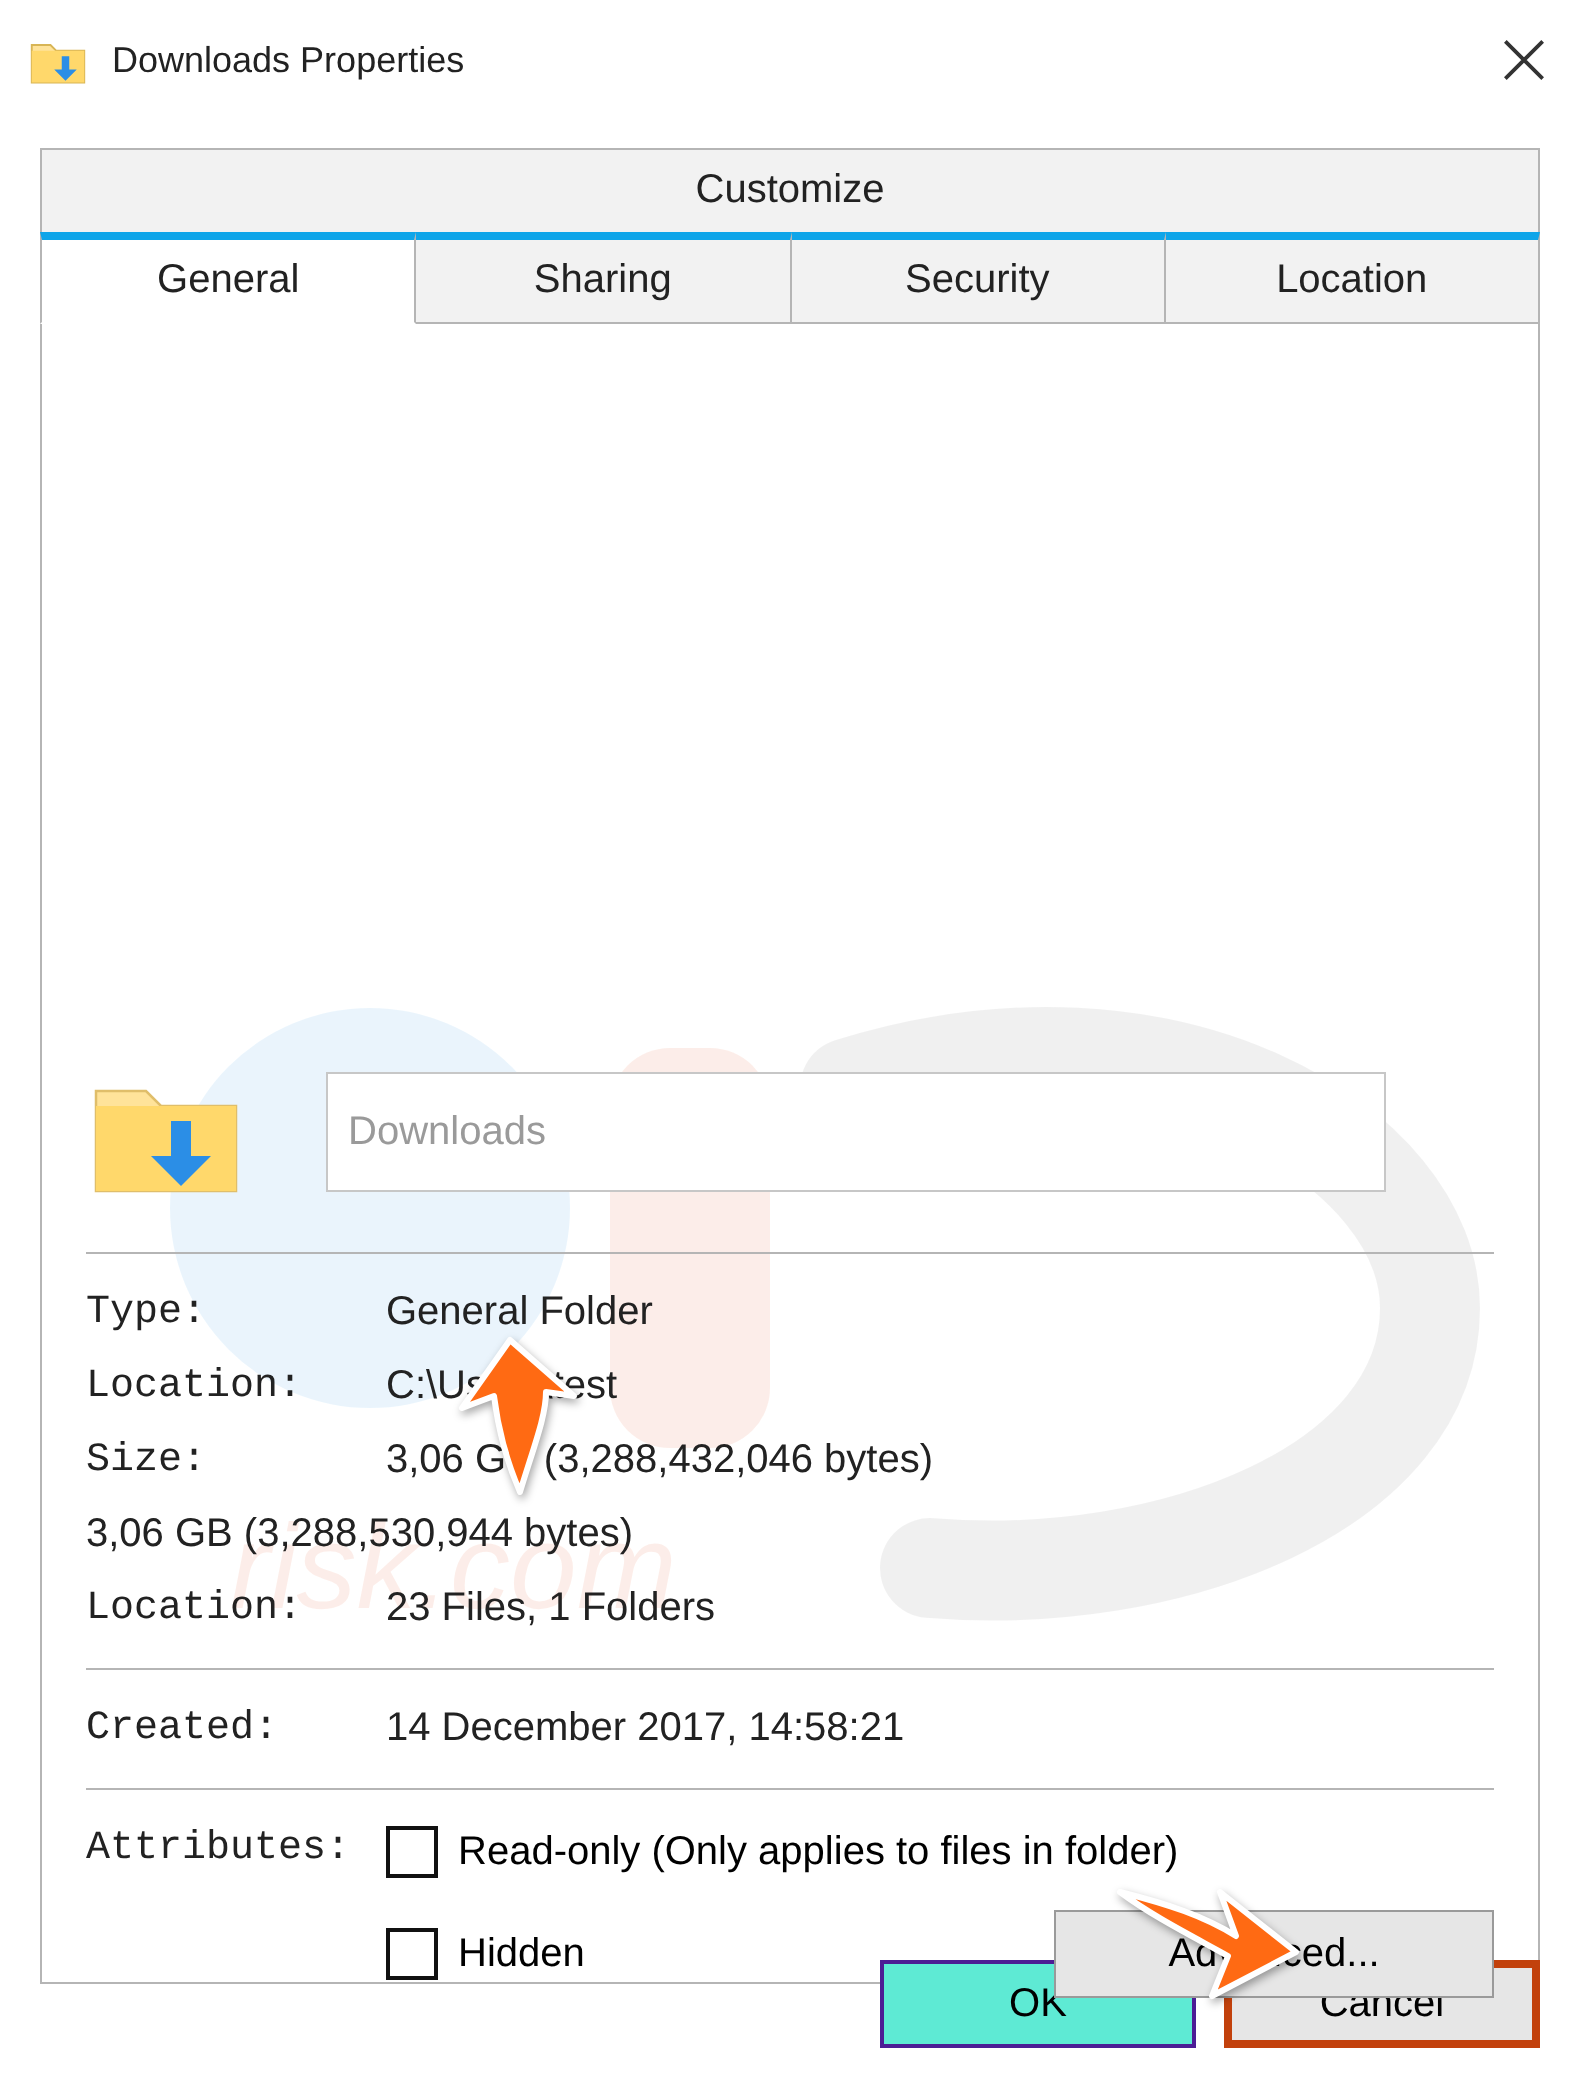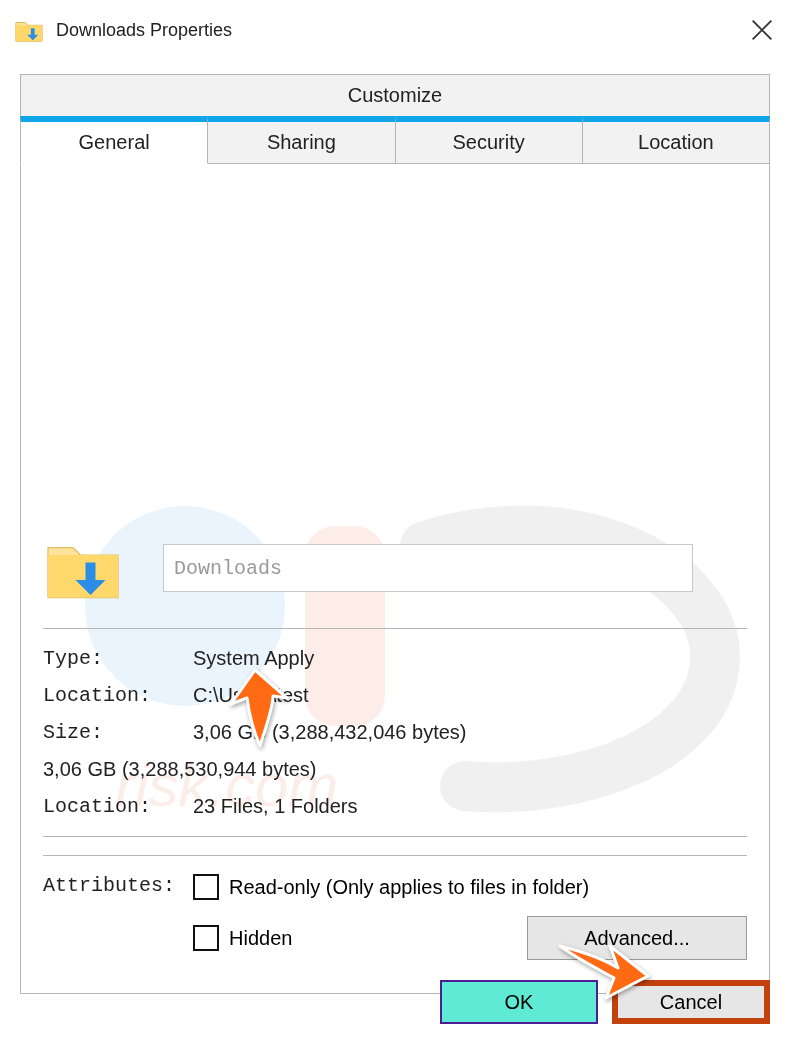--- a/index.html
+++ b/index.html
@@ -42,47 +42,46 @@
     cursor: pointer;
     position: relative;
   }
   .tabs-row.top .tab { border-bottom: none; }
   .tabs-row.bottom .tab.active {
     background: #fff;
     border-bottom: 1px solid #fff;
     z-index: 2;
   }
   .tabs-row.bottom { position: relative; top: 0; }
-  .tabs-row.bottom .tab { border-top: 6px solid #0ea5e9; }
+  .tabs-row.bottom .tab { border-top: 4px solid #0ea5e9; }
   .tabs-row.bottom .tab:not(:first-child) { border-left: none; }
   .tabs-row.top .tab:not(:first-child) { border-left: none; text-align: center; }
 
   .panel {
     border: 1px solid #b5b5b5;
     border-top: none;
     margin: 0 20px;
     padding: 22px 22px 10px 22px;
     background: #fff;
     position: relative;
     height: 830px;
   }
 
   .row { display: flex; align-items: flex-start; margin-bottom: 14px; }
   .lbl { width: 150px; color: #222; font-family: Liberation Mono, monospace; }
   .val { color: #222; }
 
   .name-input {
     width: 530px;
-    height: 48px;
+    height: 60px;
     border: 1px solid #c7c7c7;
     background: #fff;
     padding: 8px 10px;
     font-size: 20px;
     color: #9a9a9a;
-    font-family: Liberation Mono, monospace;
   }
 
   .big-icon { width: 80px; height: 80px; margin-right: 40px; margin-top:4px; }
 
   .hr { border: none; border-top: 1px solid #b5b5b5; margin: 18px 0; }
 
   .attr-row { display:flex; align-items:center; margin-bottom: 16px; }
   .chk {
     width: 26px; height: 26px;
     border: 2px solid #111;
@@ -104,21 +103,21 @@
   .button-bar {
     position: absolute;
     bottom: 16px;
     right: 20px;
     display: flex;
     gap: 14px;
   }
   .btn {
     width: 158px;
     height: 44px;
-    border: 6px solid #c2410c;
+    border: 4px solid #c2410c;
     background: #e6e6e6;
     font-size: 20px;
     cursor: pointer;
   }
   .btn.primary {
     border: 2px solid #4c1d95;
     background: #5eead4;
   }
 
   
@@ -188,21 +187,21 @@
         <path d="M34 26 L34 40 L26 40 L38 52 L50 40 L42 40 L42 26 Z" fill="#2b8ee6"></path>
       </svg>
     </span>
     <input class="name-input" type="text" readonly="" value="Downloads" style="">
   </div>
 
   <hr class="hr">
 
   <div class="row">
     <div class="lbl">Type:</div>
-    <div class="val">System Apply</div>
+    <div class="val">General Folder</div>
   </div>
 
   <div class="row">
     <div class="lbl">Location:</div>
     <div class="val">C:\Users\test</div>
   </div>
 
   <div class="row">
     <div class="lbl">Size:</div>
     <div class="val">3,06 GB (3,288,432,046 bytes)</div>
@@ -212,20 +211,24 @@
     <div class="val">3,06 GB (3,288,530,944 bytes)</div>
   </div>
 
   <div class="row">
     <div class="lbl">Location:</div>
     <div class="val">23 Files, 1 Folders</div>
   </div>
 
   <hr class="hr">
 
+  <div class="row">
+    <div class="lbl">Created:</div>
+    <div class="val">14 December 2017, 14:58:21</div>
+  </div>
 
   <hr class="hr">
 
   <div class="row" style="align-items:flex-start;">
     <div class="lbl">Attributes:</div>
     <div style="flex:1;">
       <div class="attr-row">
         <span class="chk"></span>
         <span>Read-only (Only applies to files in folder)</span>
       </div>

